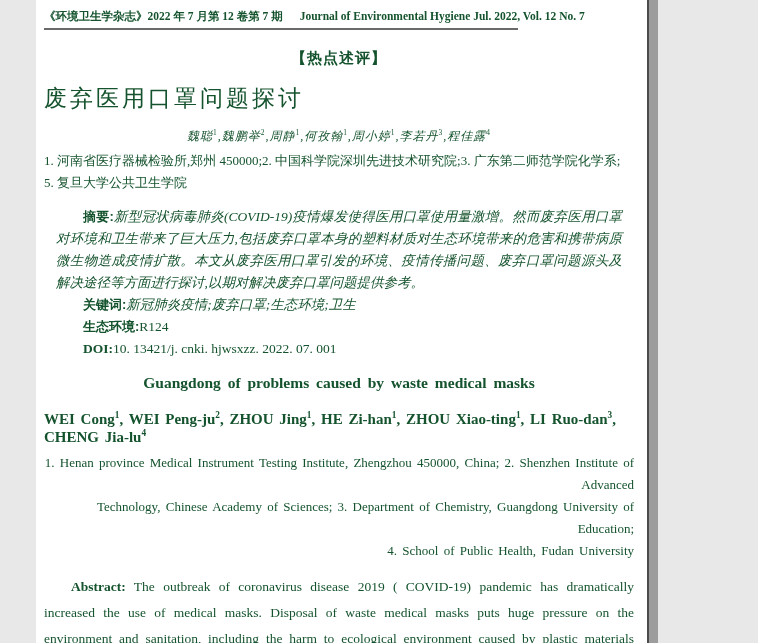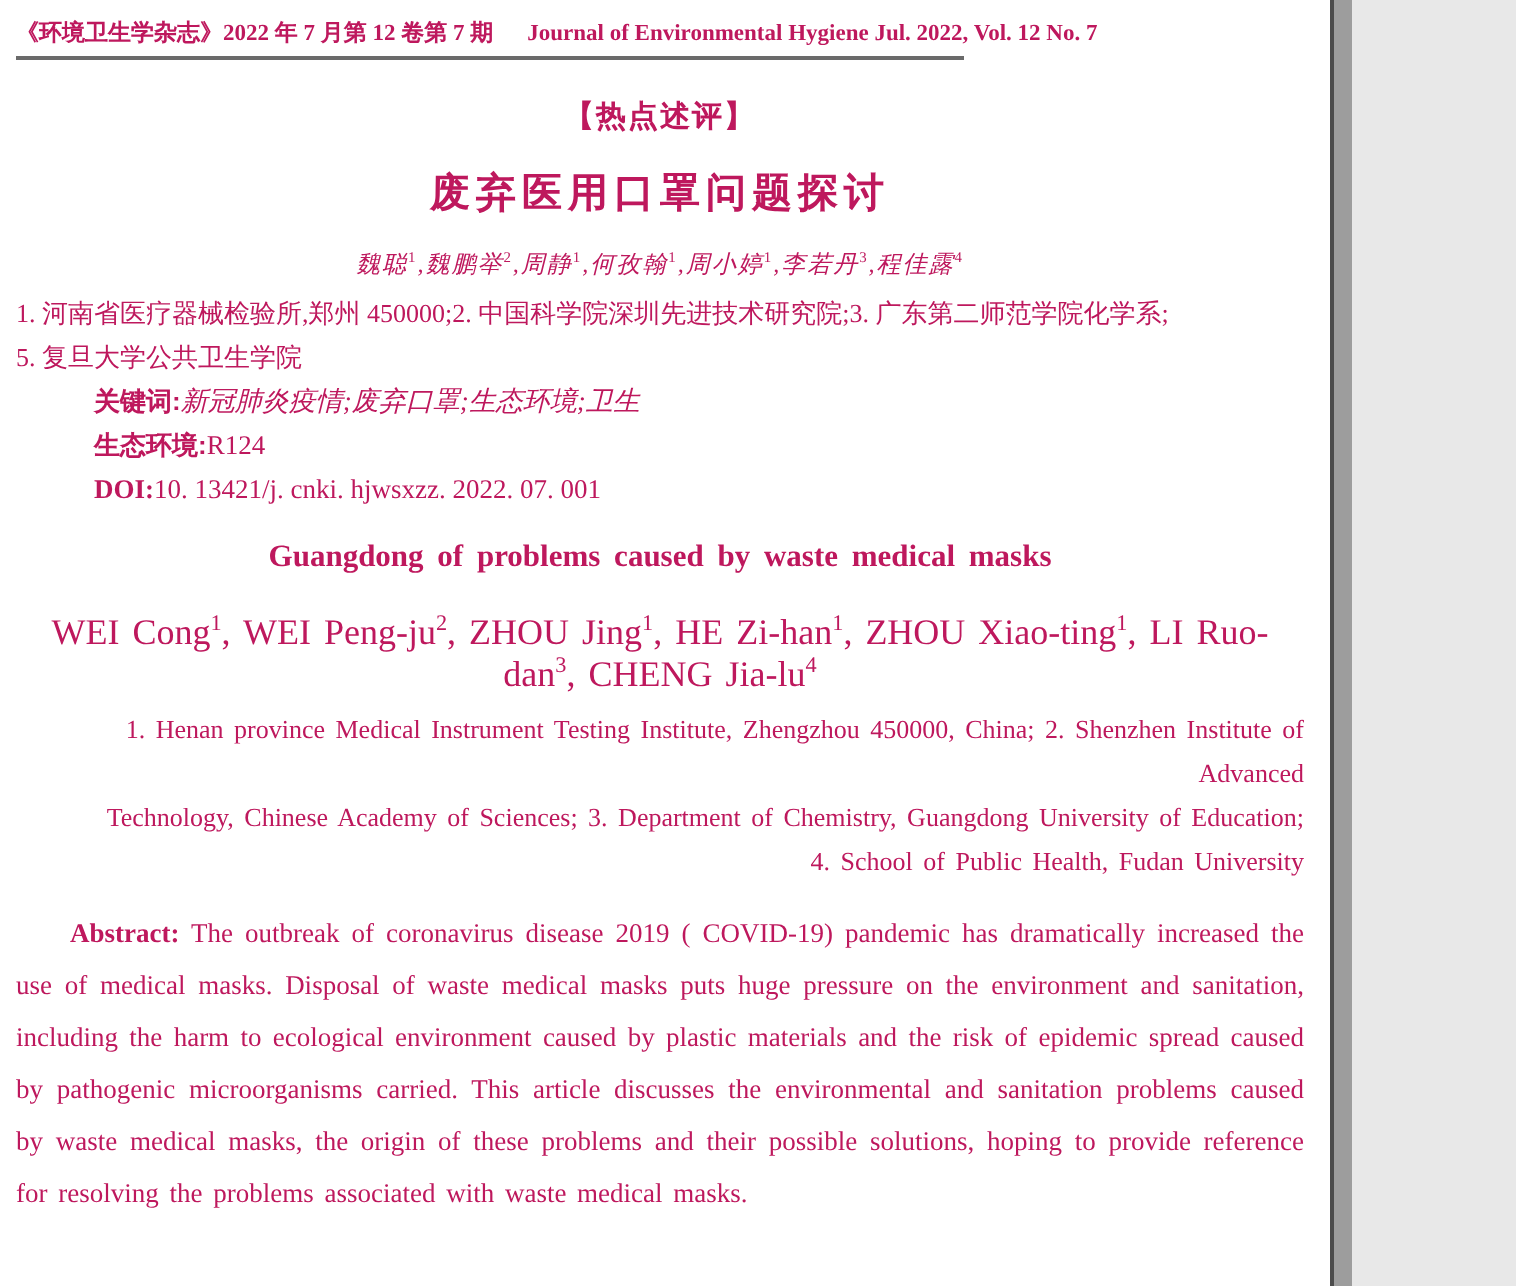--- a/index.html
+++ b/index.html
@@ -1,23 +1,24 @@
 <!DOCTYPE html>
 <html><head>
 <meta charset="utf-8">
 <style>
   * { box-sizing: border-box; }
   html, body { margin: 0; padding: 0; background: #e8e8e8; }
   .page {
-    width: 676px; height: 643px;
+    width: 622px; height: 643px;
     background: #ffffff;
     position: relative;
     overflow: hidden;
-    color: #be185d;
+    color: #14532d;
     font-family: "Liberation Serif", "DejaVu Serif", serif;
+    margin-left: 36px;
   }
   .scan-edge {
     position: absolute; top: 0; right: 0;
     width: 11px; height: 100%;
     background: #9d9d9d;
     border-left: 2px solid #4c4c4c;
   }
   .content { padding: 9px 24px 0 8px; }
 
   .header-line {
@@ -26,21 +27,21 @@
   }
   .header-rule { width: 474px; height: 2px; background: #6a6a6a; margin-top: 4px; }
 
   .column-tag {
     text-align: center; font-weight: bold; font-size: 15px;
     margin-top: 19px; letter-spacing: 1px;
     font-family: Liberation Serif, serif;
   }
 
   .title-cn {
-    text-align: center; font-size: 20px; font-weight: bold;
+    font-size: 23px; font-weight: normal;
     letter-spacing: 3px; margin-top: 15px;
     font-family: "Liberation Sans", "DejaVu Sans", sans-serif;
   }
 
   sup { font-size: 0.62em; vertical-align: super; font-style: normal; }
 
   .authors-cn { text-align: center; font-size: 12px; font-style: italic; margin-top: 14px; letter-spacing: 1px; }
   .affils-cn  { text-align: left; font-size: 13px; line-height: 22px; margin-top: 5px; }
 
   .abstract-cn {
@@ -51,21 +52,21 @@
     font-style: normal; font-weight: bold;
     font-family: "Liberation Sans", "DejaVu Sans", sans-serif;
     font-size: 13px;
   }
   .meta { font-size: 13.5px; line-height: 22px; margin: 0 12px; text-indent: 2em; }
   .meta .kaiti { font-style: italic; }
   .meta .upright { font-style: normal; }
   .label-bold-serif { font-weight: bold; }
 
   .title-en { text-align: center; font-weight: bold; font-size: 15.5px; margin-top: 14px; word-spacing: 3px; }
-  .authors-en { text-align: center; font-size: 18px; margin-top: 18px; word-spacing: 2px; }
+  .authors-en { text-align: left; font-size: 15px; margin-top: 18px; word-spacing: 2px; font-weight: bold; }
   .affils-en { text-align: right; font-size: 13px; line-height: 22px; margin-top: 6px; word-spacing: 2px; }
 
   .abstract-en {
     font-size: 13.5px; line-height: 26px; margin-top: 12px;
     text-align: justify; text-indent: 2em; word-spacing: 2px;
   }
   p { margin: 0; }
 </style>
 </head>
 <body>
@@ -85,20 +86,21 @@
 
     <h1 class="title-cn" style="margin:15px 0 0 0;">废弃医用口罩问题探讨</h1>
 
     <div class="authors-cn"><span>魏聪</span><sup>1</sup>,<span>魏鹏举</span><sup>2</sup>,<span>周静</span><sup>1</sup>,<span>何孜翰</span><sup>1</sup>,<span>周小婷</span><sup>1</sup>,<span>李若丹</span><sup>3</sup>,<span>程佳露</span><sup>4</sup></div>
 
     <div class="affils-cn">
         <div>1. 河南省医疗器械检验所,郑州 450000;2. 中国科学院深圳先进技术研究院;3. 广东第二师范学院化学系;</div>
         <div>5. 复旦大学公共卫生学院</div>
       </div>
 
+    <p class="abstract-cn"><span class="label-heiti">摘要:</span><span>新型冠状病毒肺炎(COVID-19)疫情爆发使得医用口罩使用量激增。然而废弃医用口罩对环境和卫生带来了巨大压力,包括废弃口罩本身的塑料材质对生态环境带来的危害和携带病原微生物造成疫情扩散。本文从废弃医用口罩引发的环境、疫情传播问题、废弃口罩问题源头及解决途径等方面进行探讨,以期对解决废弃口罩问题提供参考。</span></p>
 
     <p class="meta"><span class="label-heiti">关键词:</span><span class="kaiti">新冠肺炎疫情;废弃口罩;生态环境;卫生</span></p>
 
     <p class="meta"><span class="label-heiti">生态环境:</span><span class="upright">R124</span></p>
 
     <p class="meta"><span class="label-bold-serif">DOI:</span><span class="upright">10. 13421/j. cnki. hjwsxzz. 2022. 07. 001</span></p>
 
     <h2 class="title-en" style="margin:14px 0 0 0;">Guangdong of problems caused by waste medical masks</h2>
 
     <div class="authors-en"><span>WEI Cong</span><sup>1</sup>, <span>WEI Peng-ju</span><sup>2</sup>, <span>ZHOU Jing</span><sup>1</sup>, <span>HE Zi-han</span><sup>1</sup>, <span>ZHOU Xiao-ting</span><sup>1</sup>, <span>LI Ruo-dan</span><sup>3</sup>, <span>CHENG Jia-lu</span><sup>4</sup></div>

